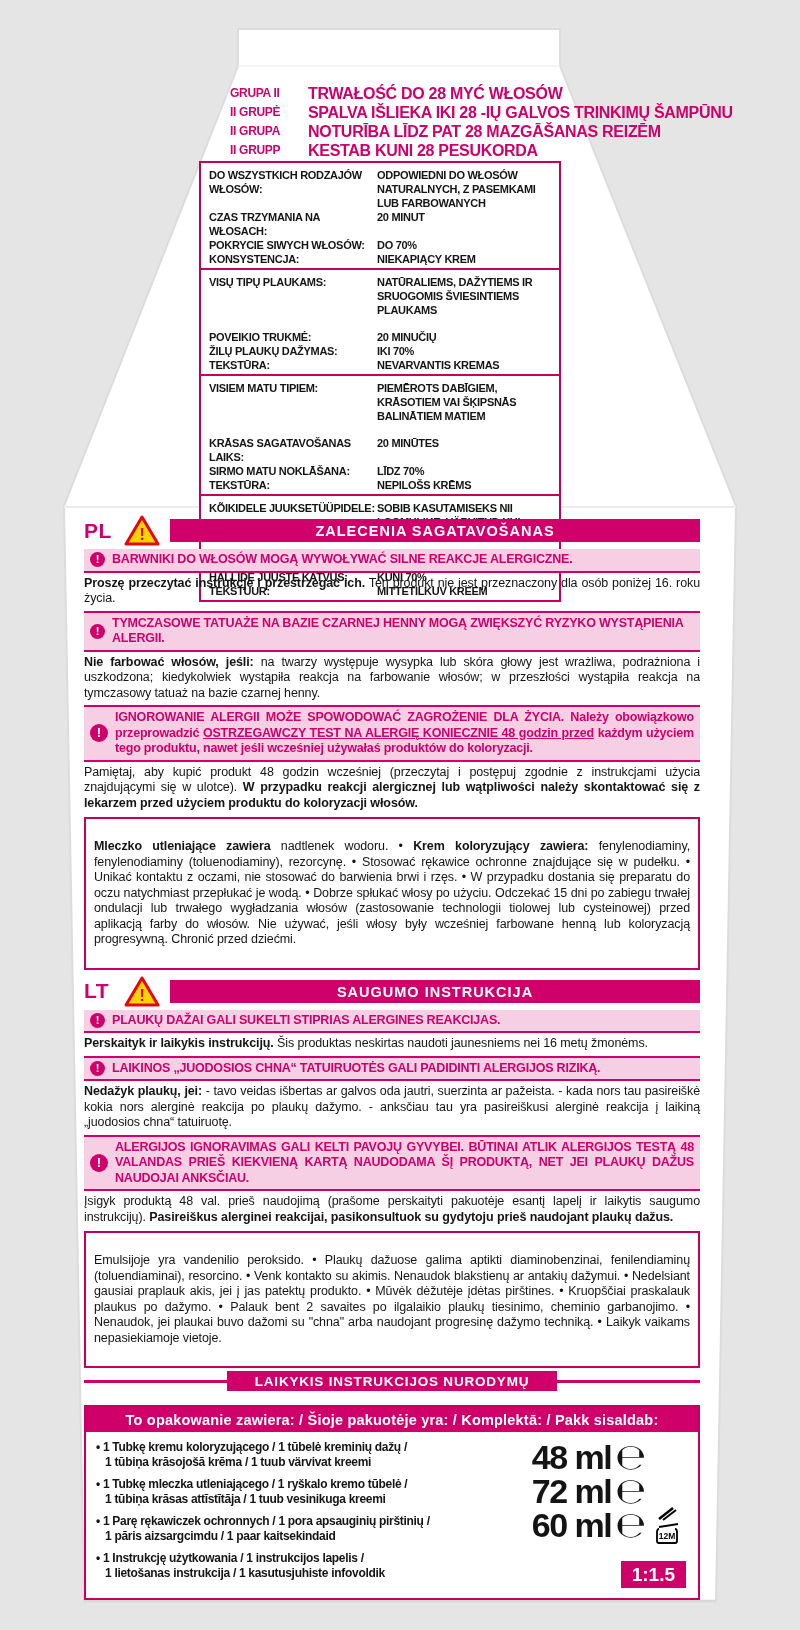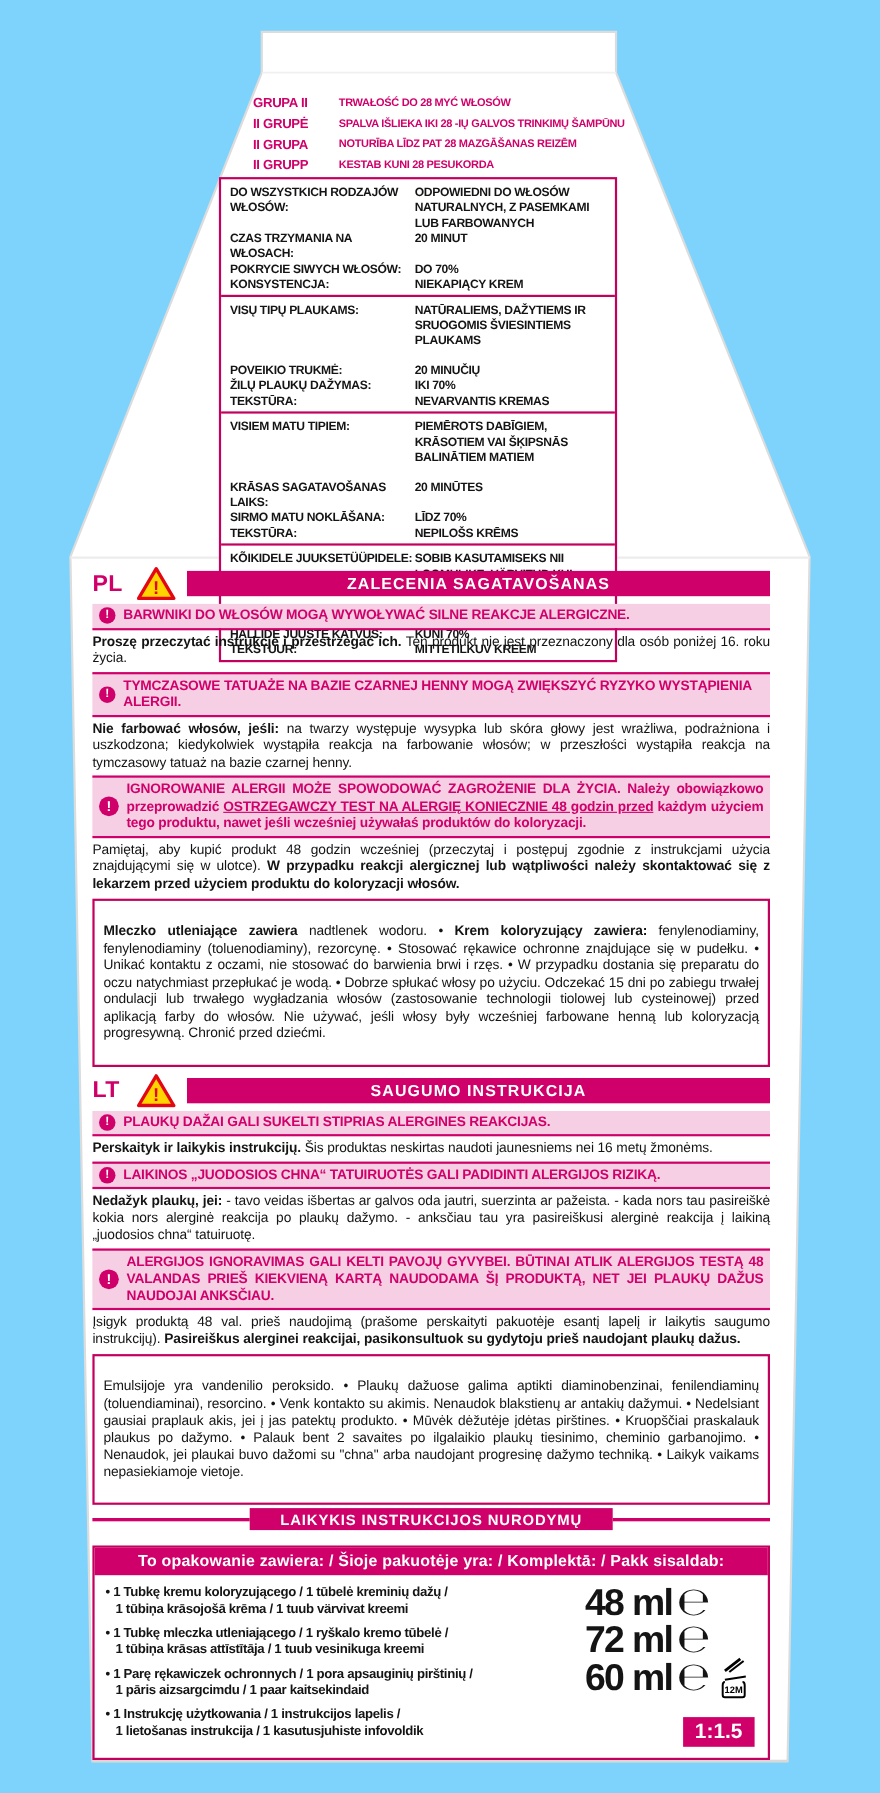--- a/index.html
+++ b/index.html
@@ -3,29 +3,29 @@
 <meta charset="utf-8">
 <style>
   :root{
     --mag:#d0006a;
     --mag-dark:#c4005f;
     --pink:#f6cfe4;
     --ink:#141414;
   }
   html,body{margin:0;padding:0;background:#ffffff;}
   .page{
-    position:relative;width:800px;height:1630px;margin:0 auto;background:#7dd3fc;
+    position:relative;width:800px;height:1630px;margin:0 auto;background:#e5e5e5;
     font-family:"Liberation Sans",sans-serif;color:var(--ink);overflow:hidden;
   }
   .outline{position:absolute;left:0;top:0;z-index:0;}
   
   .claims{position:absolute;left:230px;top:84px;width:330px;z-index:2;}
   .claim-row{display:flex;line-height:19px;}
   .claim-code{width:78px;flex:none;font-weight:700;color:var(--mag);font-size:12px;letter-spacing:-0.3px;}
-  .claim-text{font-weight:700;color:var(--mag);font-size:10px;letter-spacing:-0.3px;white-space:nowrap;}
+  .claim-text{font-weight:700;color:var(--mag);font-size:16px;letter-spacing:-0.3px;white-space:nowrap;}
   
   .spec{position:absolute;left:199px;top:161px;width:362px;z-index:2;background:#fff;
     border:2.5px solid var(--mag-dark);box-sizing:border-box;}
   .spec-block{padding:5px 8px 2px 8px;}
   .spec-block + .spec-block{border-top:2.5px solid var(--mag-dark);}
   .spec-row{display:flex;}
   .spec-block:not(.first) .spec-row:nth-of-type(2){margin-top:13px;}
   .spec-label{width:168px;flex:none;font-weight:700;font-size:11px;letter-spacing:-0.3px;line-height:14px;}
   .spec-value{width:174px;font-weight:700;font-size:11px;letter-spacing:-0.3px;line-height:14px;}
   

